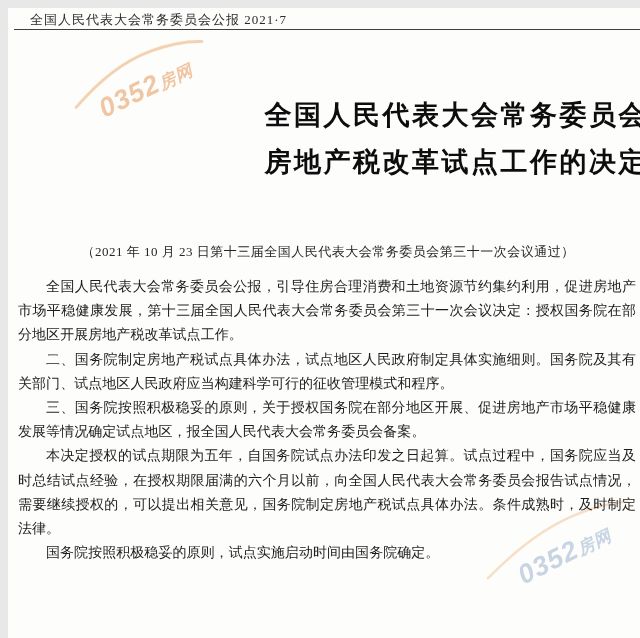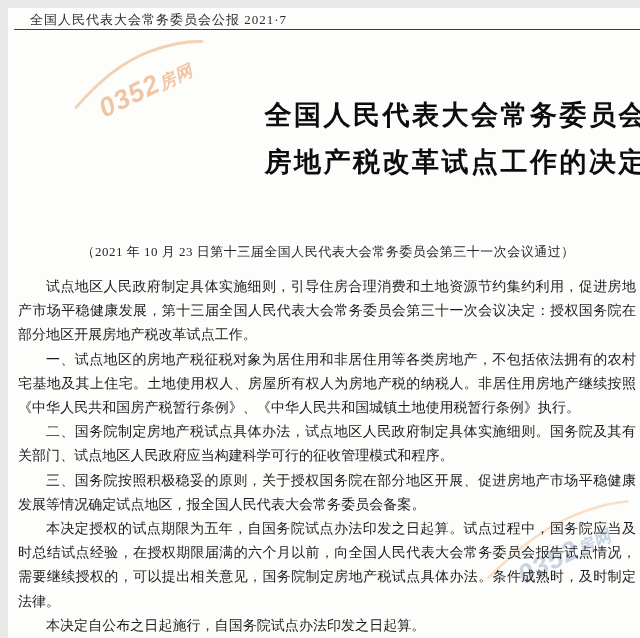--- a/index.html
+++ b/index.html
@@ -138,21 +138,20 @@
   </div>
 
   <div class="doc-title">
     <div>全国人民代表大会常务委员会</div>
     <div>房地产税改革试点工作的决定</div>
   </div>
 
   <div class="doc-subtitle">（2021 年 10 月 23 日第十三届全国人民代表大会常务委员会第三十一次会议通过）</div>
 
   <div class="doc-body">
-    <p>试点地区人民政府制定具体实施细则，引导住房合理消费和土地资源节约集约利用，促进房地产市场平稳健康发展，第十三届全国人民代表大会常务委员会第三十一次会议决定：授权国务院在部分地区开展房地产税改革试点工作。</p>
-    <p>一、试点地区的房地产税征税对象为居住用和非居住用等各类房地产，不包括依法拥有的农村宅基地及其上住宅。土地使用权人、房屋所有权人为房地产税的纳税人。非居住用房地产继续按照《中华人民共和国房产税暂行条例》、《中华人民共和国城镇土地使用税暂行条例》执行。</p>
+    <p>全国人民代表大会常务委员会公报，引导住房合理消费和土地资源节约集约利用，促进房地产市场平稳健康发展，第十三届全国人民代表大会常务委员会第三十一次会议决定：授权国务院在部分地区开展房地产税改革试点工作。</p>
     <p>二、国务院制定房地产税试点具体办法，试点地区人民政府制定具体实施细则。国务院及其有关部门、试点地区人民政府应当构建科学可行的征收管理模式和程序。</p>
     <p>三、国务院按照积极稳妥的原则，关于授权国务院在部分地区开展、促进房地产市场平稳健康发展等情况确定试点地区，报全国人民代表大会常务委员会备案。</p>
     <p>本决定授权的试点期限为五年，自国务院试点办法印发之日起算。试点过程中，国务院应当及时总结试点经验，在授权期限届满的六个月以前，向全国人民代表大会常务委员会报告试点情况，需要继续授权的，可以提出相关意见，国务院制定房地产税试点具体办法。条件成熟时，及时制定法律。</p>
-    <p>本决定自公布之日起施行，自国务院试点办法印发之日起算。</p>
+    <p>国务院按照积极稳妥的原则，试点实施启动时间由国务院确定。</p>
   </div>
 
 </div>
 
 </body></html>

